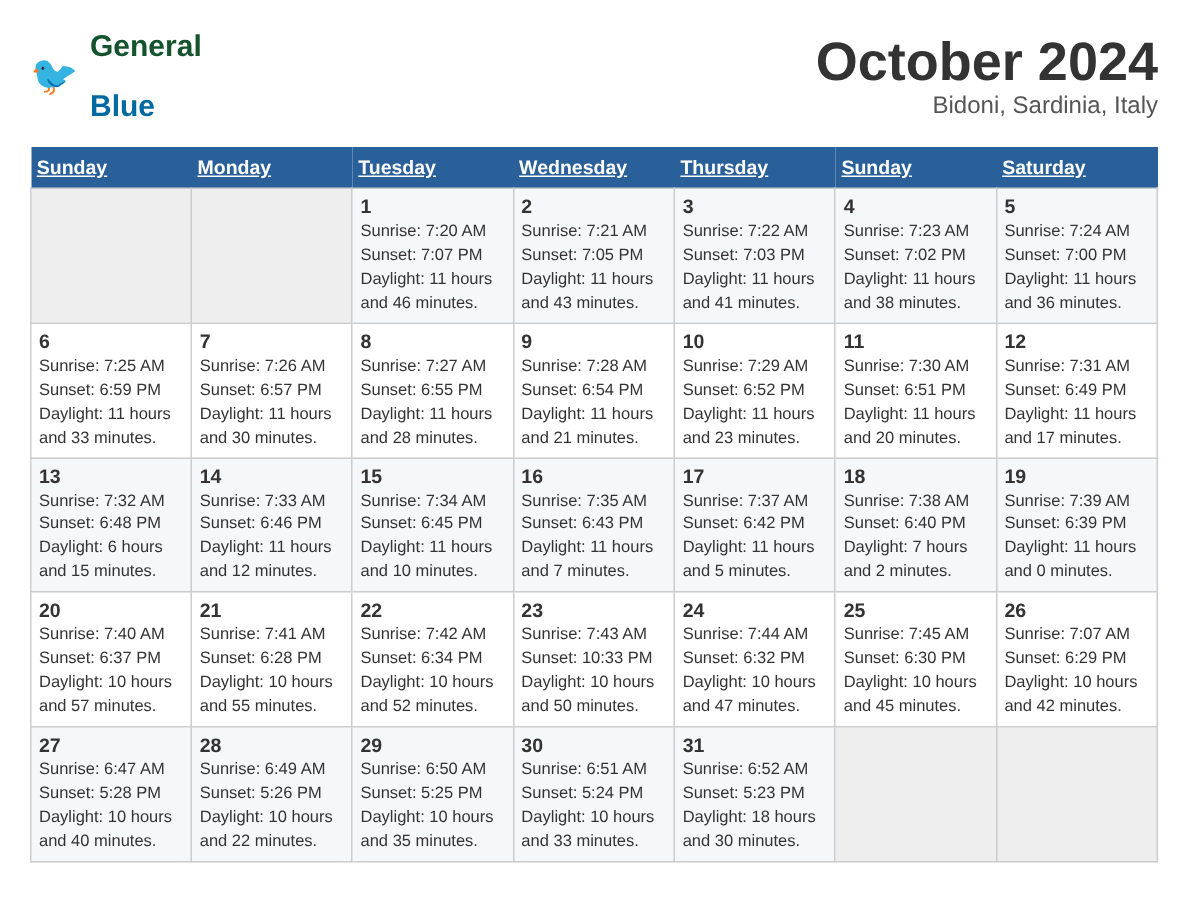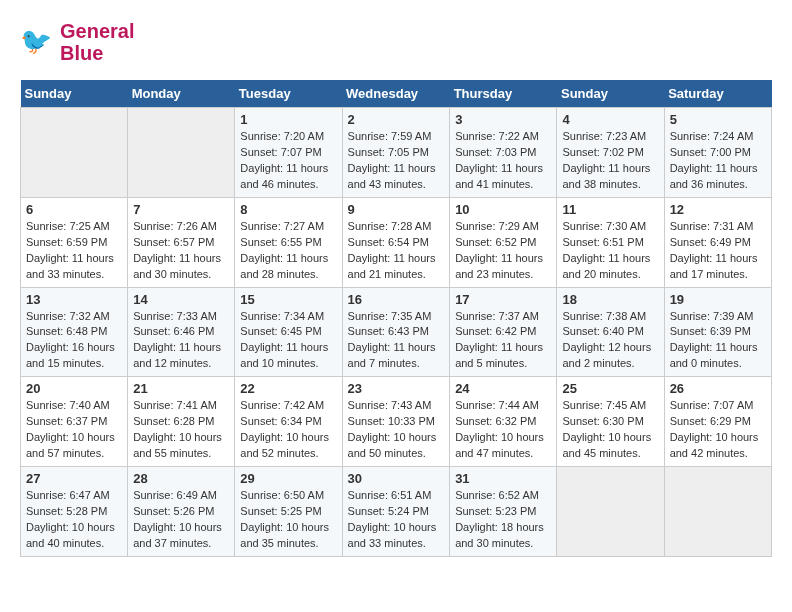--- a/index.html
+++ b/index.html
@@ -43,20 +43,21 @@
       border-collapse: collapse;
       font-size: 11px;
     }
     thead tr th {
       background: #2a6099;
       color: #fff;
       padding: 6px 4px;
       text-align: left;
       font-size: 13px;
       font-weight: bold;
+      text-decoration: underline;
     }
     tbody tr td {
       border: 1px solid #ccc;
       vertical-align: top;
       padding: 4px 5px;
       width: 108px;
       min-height: 80px;
       color: #333;
       background: #fff;
     }
@@ -85,25 +86,29 @@
 <div class="header">
   <div class="logo">
     <div class="logo-wrapper">
       <div style="display:flex;align-items:center;gap:2px;">
         <svg width="36" height="36" viewBox="0 0 36 36">
           <text x="0" y="26" font-size="26" fill="#2a6099">🐦</text>
         </svg>
       </div>
       <div style="display:flex;flex-direction:column;line-height:1.1;">
         <span style="font-size:20px;font-weight:bold;color:#333;">
-          <span style="color:#be185d;">General</span>
+          <span style="color:#14532d;">General</span>
         </span>
-        <span style="font-size:20px;font-weight:bold;color:#be185d;">Blue</span>
+        <span style="font-size:20px;font-weight:bold;color:#0369a1;margin-top:18px;">Blue</span>
       </div>
     </div>
+  </div>
+  <div class="title-block">
+    <div class="month-title">October 2024</div>
+    <div class="location">Bidoni, Sardinia, Italy</div>
   </div>
 </div>
 
 <table>
   <thead>
     <tr>
     <th>Sunday</th>
         <th>Monday</th>
         <th>Tuesday</th>
         <th>Wednesday</th>
@@ -120,21 +125,21 @@
         <span class="day-num">1</span>
         <div class="cell-content">
           <span>Sunrise: 7:20 AM</span><br>
           <span>Sunset: 7:07 PM</span><br>
           <span>Daylight: 11 hours and 46 minutes.</span>
         </div>
       </td>
         <td>
         <span class="day-num">2</span>
         <div class="cell-content">
-          <span>Sunrise: 7:59 AM</span><br>
+          <span>Sunrise: 7:21 AM</span><br>
           <span>Sunset: 7:05 PM</span><br>
           <span>Daylight: 11 hours and 43 minutes.</span>
         </div>
       </td>
         <td>
         <span class="day-num">3</span>
         <div class="cell-content">
           <span>Sunrise: 7:22 AM</span><br>
           <span>Sunset: 7:03 PM</span><br>
           <span>Daylight: 11 hours and 41 minutes.</span>
@@ -214,21 +219,21 @@
           <span>Daylight: 11 hours and 17 minutes.</span>
         </div>
       </td>
       </tr>
       <tr>
         <td>
         <span class="day-num">13</span>
         <div class="cell-content">
           <span>Sunrise: 7:32 AM</span><br>
           <span>Sunset: 6:48 PM</span><br>
-          <span>Daylight: 16 hours and 15 minutes.</span>
+          <span>Daylight: 6 hours and 15 minutes.</span>
         </div>
       </td>
         <td>
         <span class="day-num">14</span>
         <div class="cell-content">
           <span>Sunrise: 7:33 AM</span><br>
           <span>Sunset: 6:46 PM</span><br>
           <span>Daylight: 11 hours and 12 minutes.</span>
         </div>
       </td>
@@ -254,21 +259,21 @@
           <span>Sunrise: 7:37 AM</span><br>
           <span>Sunset: 6:42 PM</span><br>
           <span>Daylight: 11 hours and 5 minutes.</span>
         </div>
       </td>
         <td>
         <span class="day-num">18</span>
         <div class="cell-content">
           <span>Sunrise: 7:38 AM</span><br>
           <span>Sunset: 6:40 PM</span><br>
-          <span>Daylight: 12 hours and 2 minutes.</span>
+          <span>Daylight: 7 hours and 2 minutes.</span>
         </div>
       </td>
         <td>
         <span class="day-num">19</span>
         <div class="cell-content">
           <span>Sunrise: 7:39 AM</span><br>
           <span>Sunset: 6:39 PM</span><br>
           <span>Daylight: 11 hours and 0 minutes.</span>
         </div>
       </td>
@@ -338,21 +343,21 @@
           <span>Sunrise: 6:47 AM</span><br>
           <span>Sunset: 5:28 PM</span><br>
           <span>Daylight: 10 hours and 40 minutes.</span>
         </div>
       </td>
         <td>
         <span class="day-num">28</span>
         <div class="cell-content">
           <span>Sunrise: 6:49 AM</span><br>
           <span>Sunset: 5:26 PM</span><br>
-          <span>Daylight: 10 hours and 37 minutes.</span>
+          <span>Daylight: 10 hours and 22 minutes.</span>
         </div>
       </td>
         <td>
         <span class="day-num">29</span>
         <div class="cell-content">
           <span>Sunrise: 6:50 AM</span><br>
           <span>Sunset: 5:25 PM</span><br>
           <span>Daylight: 10 hours and 35 minutes.</span>
         </div>
       </td>

